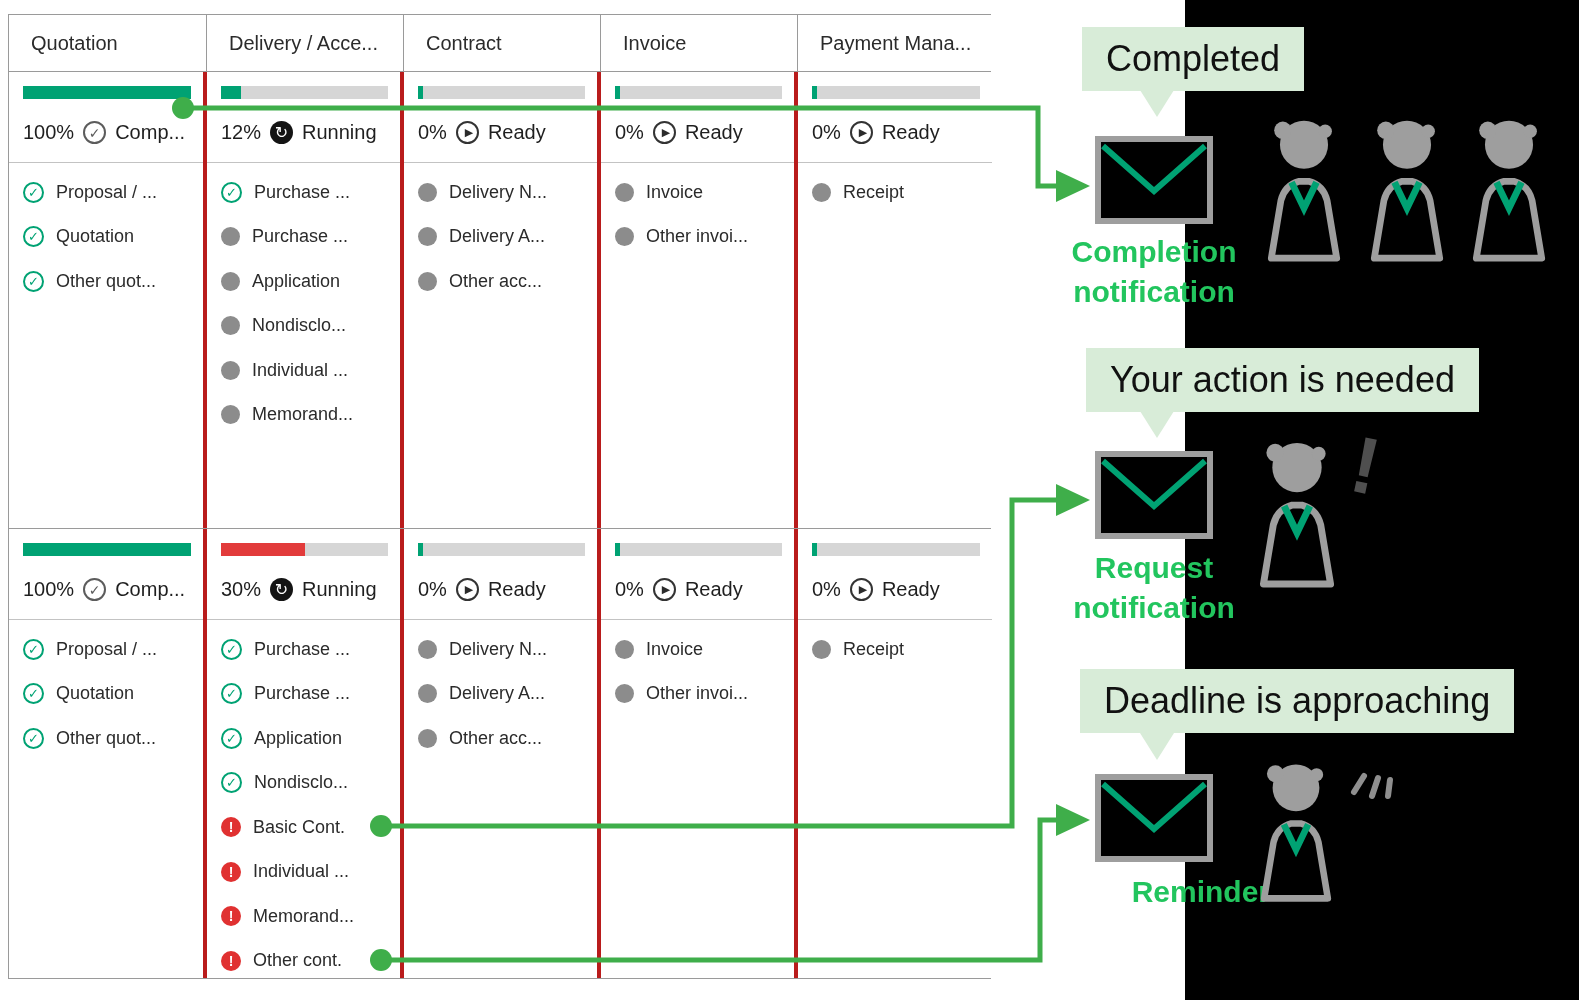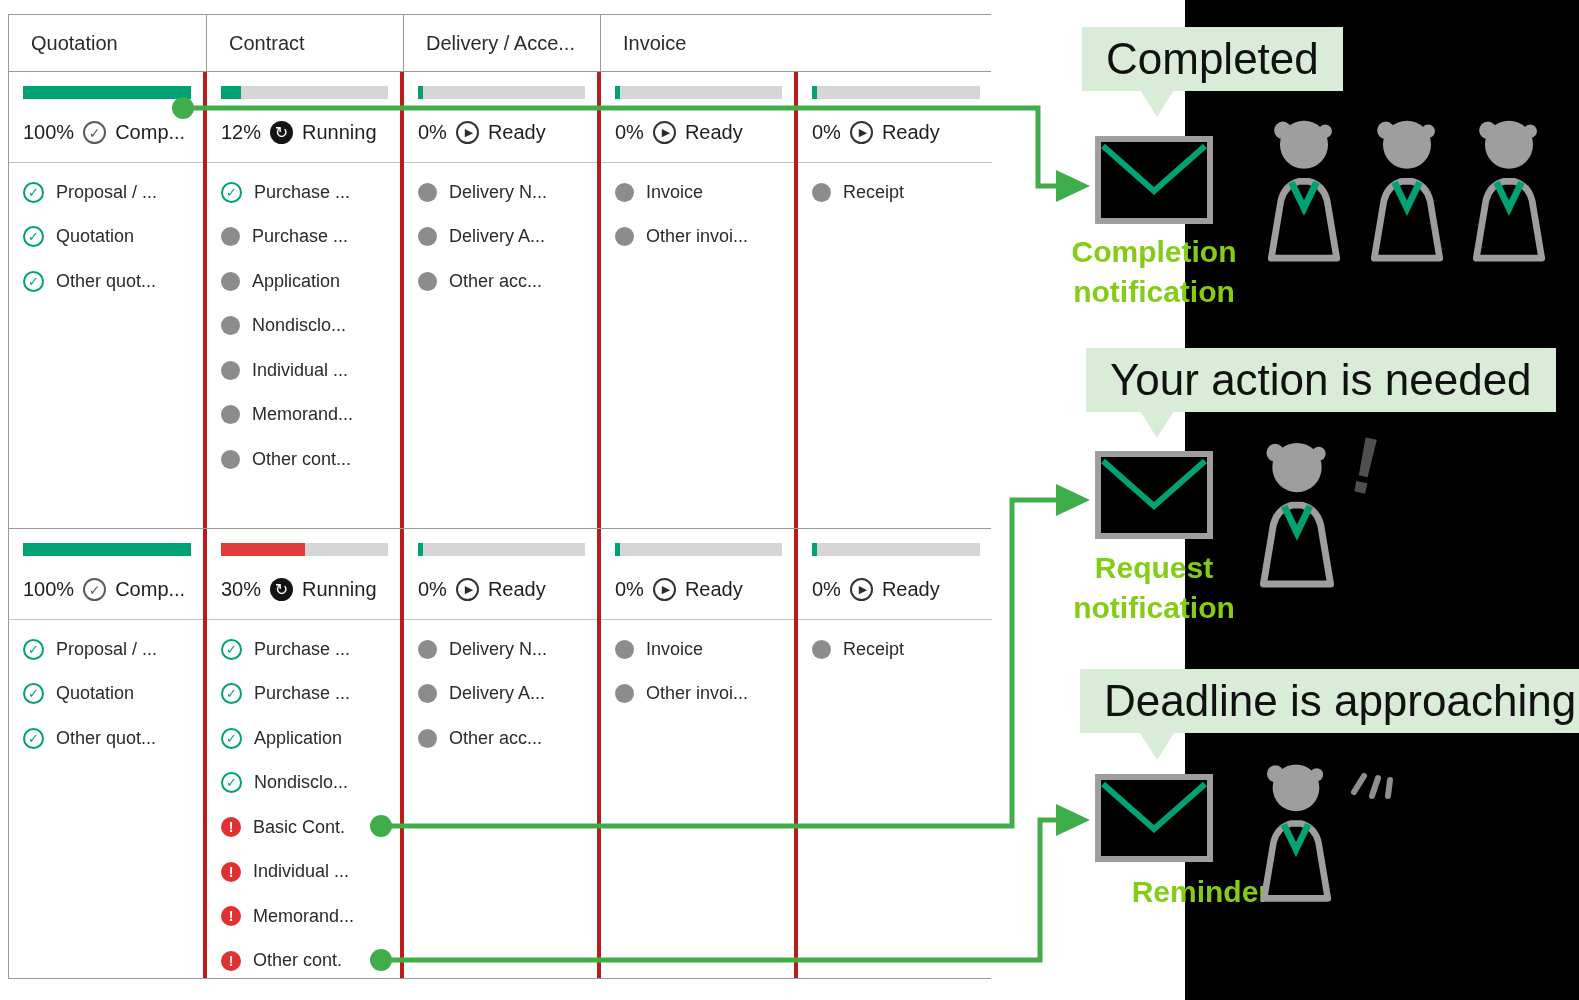--- a/index.html
+++ b/index.html
@@ -39,24 +39,24 @@
   .item { display:flex; align-items:center; gap:12px; height:44.5px; font-size:18px; color:#2b2b2b; white-space:nowrap; }
   .ti { flex:0 0 auto; border-radius:50%; display:flex; align-items:center; justify-content:center; line-height:1; }
   .ti.done { width:21px; height:21px; border:2px solid #00A273; color:#00A273; font-size:13px; font-weight:bold; }
   .ti.pending { width:19px; height:19px; background:#8C8C8C; }
   .ti.alert { width:20px; height:20px; background:#E03131; color:#fff; font-size:14px; font-weight:bold; }
 
   
   .arrows { position:absolute; left:0; top:0; width:1579px; height:1000px; z-index:2; pointer-events:none; }
 
   
-  .callout-bubble { position:absolute; background:#D8ECD8; color:#111; font-size:44px; line-height:64px; height:64px; padding:0 24px; white-space:nowrap; z-index:3; }
+  .callout-bubble { position:absolute; background:#D8ECD8; color:#111; font-size:36px; line-height:64px; height:64px; padding:0 24px; white-space:nowrap; z-index:3; }
   .bubble-pointer { position:absolute; width:0; height:0; border-left:17px solid transparent; border-right:17px solid transparent; border-top:27px solid #D8ECD8; z-index:3; }
   svg.envelope { position:absolute; width:120px; height:90px; z-index:3; }
-  .env-label { position:absolute; width:232px; text-align:center; font-size:30px; font-weight:bold; color:#84cc16; line-height:40px; z-index:2; }
+  .env-label { position:absolute; width:232px; text-align:center; font-size:30px; font-weight:bold; color:#22c55e; line-height:40px; z-index:2; }
   svg.person { position:absolute; z-index:3; }
   .excl { position:absolute; font-size:80px; font-weight:bold; color:#4f4f4f; transform:rotate(12deg); z-index:3; line-height:1; }
   svg.alert-marks { position:absolute; z-index:3; }
 </style>
 </head>
 <body>
 
 <div class="stage">
 
   <svg width="0" height="0" style="position:absolute" aria-hidden="true">
@@ -72,23 +72,24 @@
         <rect x="4" y="4" width="112" height="82" fill="#000000" stroke="#9e9e9e" stroke-width="6"></rect>
         <path d="M9 11 L60 56 L111 11" fill="none" stroke="#00A273" stroke-width="6"></path>
       </g>
     </defs>
   </svg>
 
   <div class="board-wrap">
     <div class="board">
       <div class="board-header grid5" id="board-header">
           <div class="hcell">Quotation</div>
+          <div class="hcell">Delivery / Acce...</div>
           <div class="hcell">Contract</div>
-          <div class="hcell">Delivery / Acce...</div>
           <div class="hcell">Invoice</div>
+          <div class="hcell">Payment Mana...</div>
         </div>
       <div class="board-row r0 grid5" id="row-0">
           <div class="cell">
             <div class="bar-track">
               <div class="bar-fill" style="width: 100%; background: rgb(0, 162, 115);"></div>
             </div>
             <div class="stats">
               <span class="pct">100%</span>
               <span class="sicon completed">✓</span>
               <span class="slabel">Comp...</span>
@@ -136,24 +137,20 @@
                 <span class="ti pending"></span>
                 <span class="tlabel">Nondisclo...</span>
               </div>
               <div class="item">
                 <span class="ti pending"></span>
                 <span class="tlabel">Individual ...</span>
               </div>
               <div class="item">
                 <span class="ti pending"></span>
                 <span class="tlabel">Memorand...</span>
-              </div>
-              <div class="item">
-                <span class="ti pending"></span>
-                <span class="tlabel">Other cont...</span>
               </div>
             </div>
           </div>
           <div class="cell">
             <div class="bar-track">
               <div class="bar-fill" style="width: 3%; background: rgb(0, 162, 115);"></div>
             </div>
             <div class="stats">
               <span class="pct">0%</span>
               <span class="sicon ready">▶</span>

